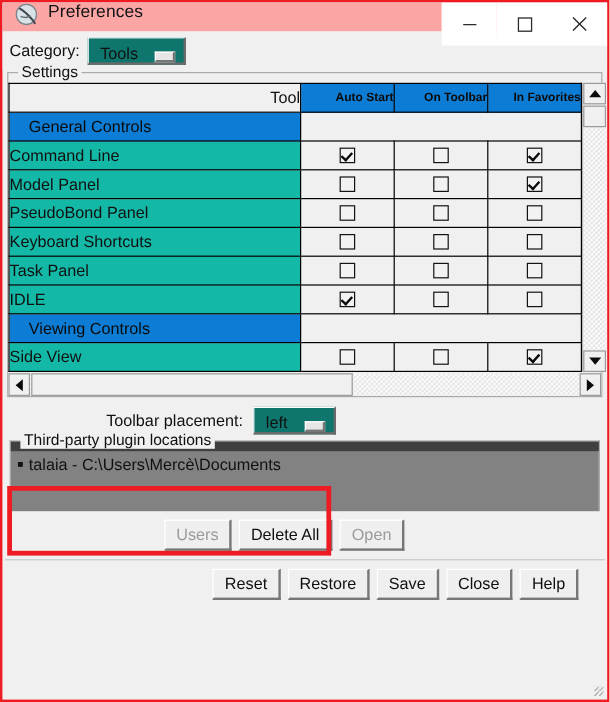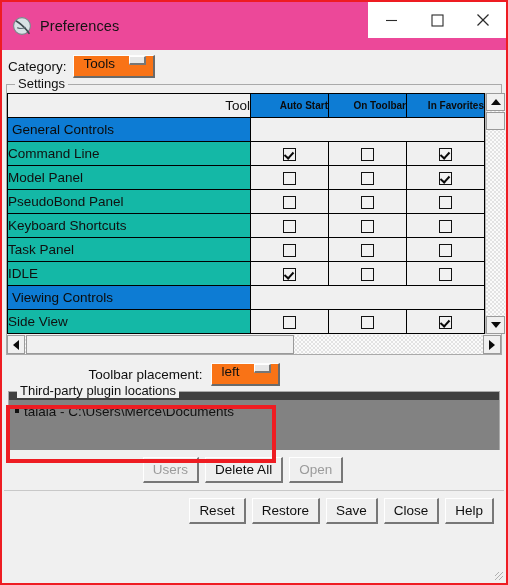--- a/index.html
+++ b/index.html
@@ -17,24 +17,24 @@
     height: 585px;
     box-sizing: border-box;
     border: 2px solid #ee1c22;
     background: #f0f0f0;
     overflow: hidden;
   }
 
   
   .titlebar {
     position: relative;
-    height: 48px;
-    background: #ec4899;
-    display: flex;
-    align-items: center;
+    height: 24px;
+    background: #fca5a5;
+    display: flex;
+    align-items: flex-start;
   }
   .app-icon {
     width: 20px;
     height: 20px;
     margin-left: 10px;
     margin-right: 8px;
     flex: none;
   }
   .title-text {
     font-size: 14.5px;
@@ -66,27 +66,27 @@
     padding-left: 6px;
     background: #f0f0f0;
   }
   .category-label {
     font-size: 13.5px;
     color: #101010;
     margin-right: 6px;
   }
   .optmenu {
     height: 23px;
-    background: #f97316;
+    background: #0f766e;
     border-top: 1px solid #fdfdfd;
     border-left: 1px solid #fdfdfd;
     border-right: 2px solid #6a6a6a;
     border-bottom: 2px solid #6a6a6a;
     display: inline-flex;
-    align-items: flex-start;
+    align-items: flex-end;
     padding: 0 7px 0 10px;
     box-sizing: border-box;
   }
   .optmenu-text {
     font-size: 13.5px;
     color: #101010;
     margin-right: 14px;
   }
   .optmenu-ind {
     width: 17px;
@@ -153,21 +153,21 @@
   }
   td.name-cell {
     font-size: 13.5px;
     color: #101010;
     padding-left: 14px;
     background: #14b8a6;
   }
   tr.category td.name-cell {
     background: #0d7cd4;
     color: #0b0b0b;
-    padding-left: 4px;
+    padding-left: 16px;
   }
   tr.category td.blank-span {
     background: #f0f0f0;
     border-left: none;
     border-right: 1px solid #000;
   }
   td.chk-cell {
     text-align: center;
     background: #f0f0f0;
   }
@@ -353,21 +353,21 @@
     font-size: 13.5px;
     color: #0f0f0f;
     padding: 0 9px;
     margin-right: 6px;
     cursor: default;
     display: inline-flex;
     align-items: center;
     justify-content: center;
   }
   .mbtn.disabled { color: #9b9b9b; }
-  .mbtn.last { margin-right: 4px; }
+  .mbtn.last { margin-right: 16px; }
   .sep-line {
     height: 1px;
     background: #c8c8c8;
     margin: 0 2px;
   }
   .resize-grip {
     position: absolute;
     right: 3px;
     bottom: 3px;
     width: 8px;

